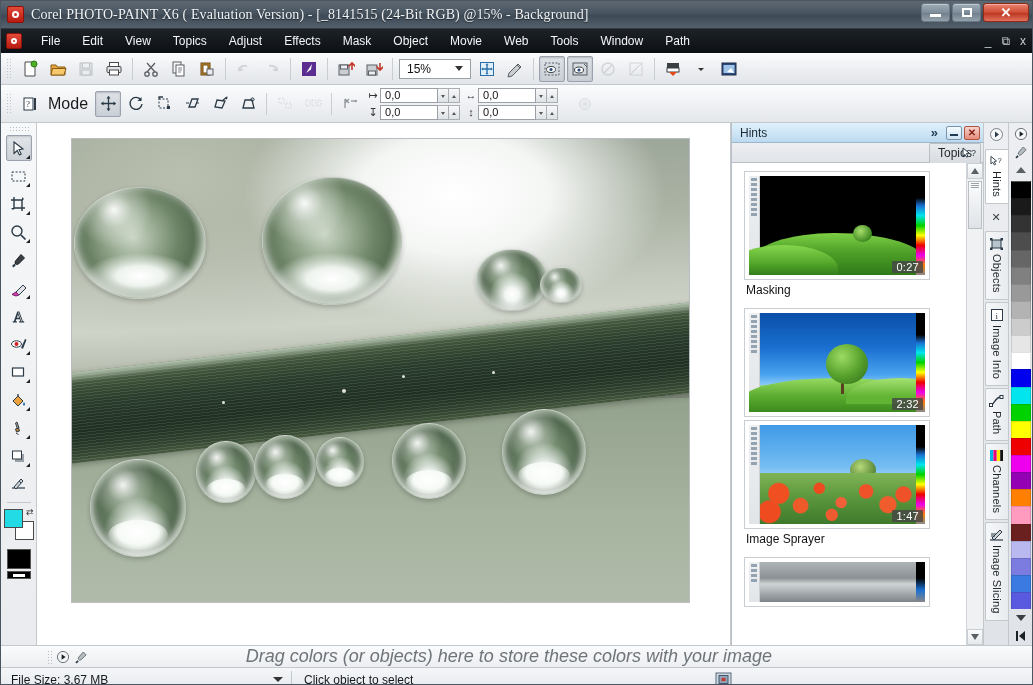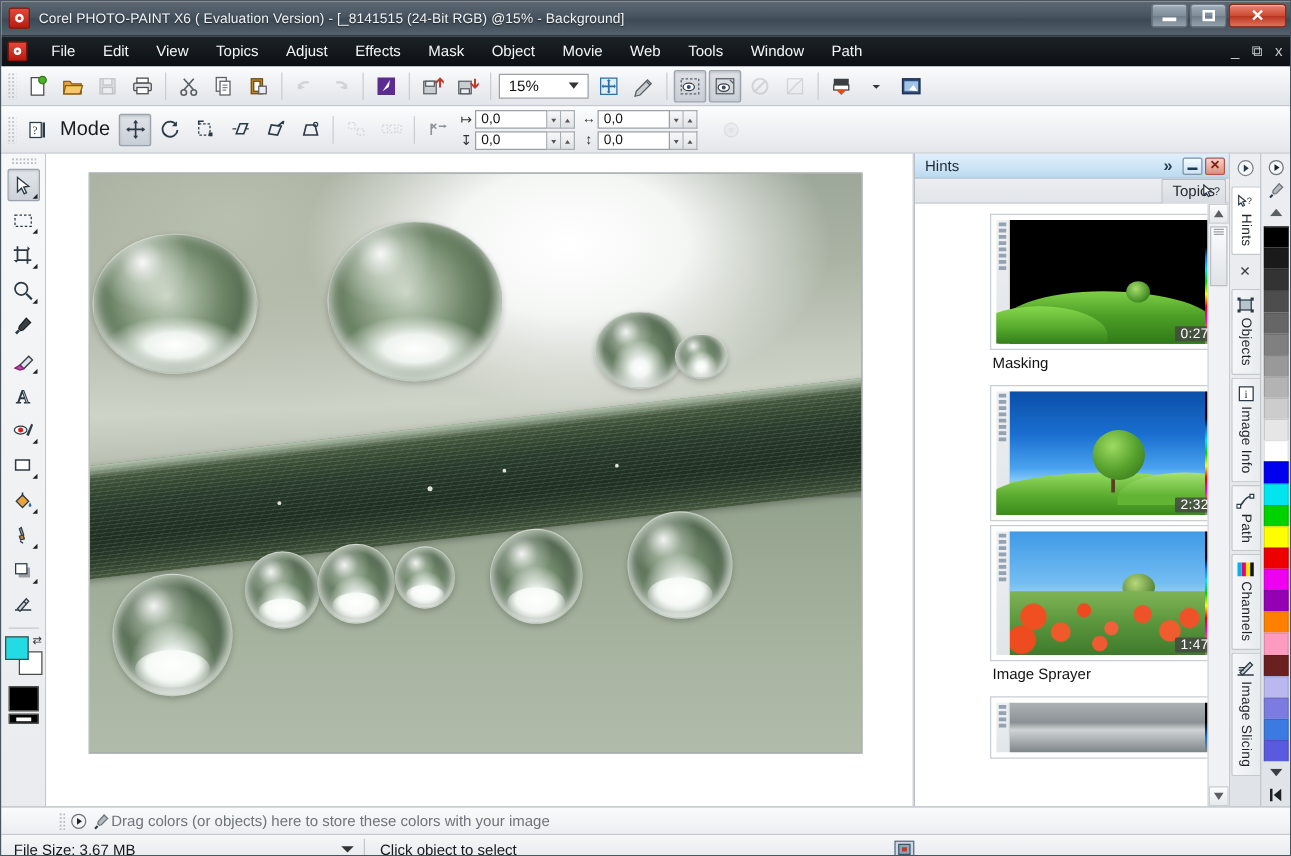--- a/index.html
+++ b/index.html
@@ -29,23 +29,24 @@
     background: linear-gradient(180deg,#e34a3a,#b91b10);
     border: 1px solid #8e1208;
     display: flex; align-items: center; justify-content: center;
     margin-right: 7px; flex: 0 0 auto;
   }
   .titlebar .appicon i {
     display:block; width: 7px; height: 7px; border-radius: 50%;
     border: 2px solid #fff; background: transparent;
   }
   .titlebar .title {
-    color: #f2f5f8; font-size: 11px; letter-spacing: .1px;
+    color: #f2f5f8; font-size: 14px; letter-spacing: .1px;
     text-shadow: 0 1px 1px rgba(0,0,0,.6);
     white-space: nowrap;
+    font-family: Liberation Serif, serif;
   }
   .wbtns { position: absolute; right: 3px; top: 2px; display: flex; gap: 2px; }
   .wbtn {
     width: 29px; height: 19px; border-radius: 3px;
     border: 1px solid #6b7884;
     background: linear-gradient(180deg,#9fadb9 0%, #7e8d99 50%, #6d7c88 51%, #94a2ae 100%);
     display:flex; align-items:center; justify-content:center;
     color:#fff; font-size: 11px; line-height: 1;
     box-shadow: inset 0 1px 0 rgba(255,255,255,.35);
   }
@@ -248,21 +249,21 @@
 
   .tabstrip { height: 20px; display:flex; align-items:flex-end; padding-left:6px;
     background: linear-gradient(180deg,#eceef1,#e2e5e9); border-bottom:1px solid #b9bfc5; position:relative;flex-direction:column; }
   .dtab { font-size: 12px; padding: 2px 8px 3px; border:1px solid #b9bfc5; border-bottom:none;
     background: linear-gradient(180deg,#e7eaed,#d8dce0); color:#24292e; margin-right:2px;
     border-radius: 2px 2px 0 0; }
   .dtab.sel { background: #fff; color:#111; position:relative; top:1px; padding-bottom:4px; }
   .tabstrip .helpq { position:absolute; right: 4px; bottom: 2px; font-size: 12px; color:#2a3b49; }
 
   .dbody { flex:1; background:#fff; position:relative; overflow:hidden; padding: 8px 0 0 0; }
-  .vidlist { position:absolute; left:0; top:0; right:17px; bottom:0; padding: 8px 0 0 12px; margin-left: 48px; }
+  .vidlist { position:absolute; left:0; top:0; right:17px; bottom:0; padding: 8px 0 0 12px; }
   .vidcard { width: 186px; border:1px solid #c9ced3; background:#fff; padding:4px; margin-bottom:3px; }
   .vidthumb { position:relative; width: 176px; height: 99px; overflow:hidden; background:#fff; }
   .vidthumb .uiL { position:absolute; left:0; top:0; bottom:0; width:11px; background:linear-gradient(180deg,#eef0f2,#e2e5e8); border-right:1px solid #ccd0d4;}
   .vidthumb .uiL i { display:block; height:3px; margin:2px 2px; background:#93a3b1; }
   .vidthumb .uiR { position:absolute; right:0; top:0; bottom:0; width:9px; }
   .vidthumb .stage { position:absolute; left:11px; right:9px; top:0; bottom:0; }
   .vidthumb .dur {
     position:absolute; right:2px; bottom:2px; background: rgba(70,70,70,.82); color:#fff;
     font-size: 11px; padding: 0px 4px; border-radius:1px; letter-spacing:.3px;
   }
@@ -338,21 +339,21 @@
   .sw:first-child { border-top:1px solid #555; }
 
   
   .colorstrip {
     height: 22px; display:flex; align-items:center; background: linear-gradient(180deg,#fafbfc,#eceef1);
     border-top:1px solid #c3c8cd; padding-left: 42px; position: relative;
   }
   .colorstrip .cgrip { position:absolute; left: 46px; width:5px; height:14px;
     background-image: radial-gradient(#b6bcc2 40%, transparent 41%); background-size:3px 3px; }
   .csbtn { width:16px;height:16px; display:flex; align-items:center; justify-content:center; margin-left:2px; }
-  .csmsg { flex:1; text-align:left; font-size:12px; color:#6e7479; padding-right: 260px; }
+  .csmsg { flex:1; text-align:right; font-style: italic; font-size:18px; color:#6e7479; padding-right: 260px; }
 
   .statusbar {
     height: 24px; display:flex; align-items:center;
     background: linear-gradient(180deg,#f4f6f8,#e6e9ec);
     border-top:1px solid #c3c8cd; font-size: 12px; color:#16191c;
   }
   .statusbar .sfile { padding-left: 10px; width: 290px; display:flex; align-items:center; }
   .statusbar .sarrow2 { margin-left:auto; margin-right:8px; width:0;height:0;
     border-left:5px solid transparent;border-right:5px solid transparent;border-top:5px solid #333;}
   .statusbar .sdiv { width:1px; height:18px; background:#c3c8cd; }

